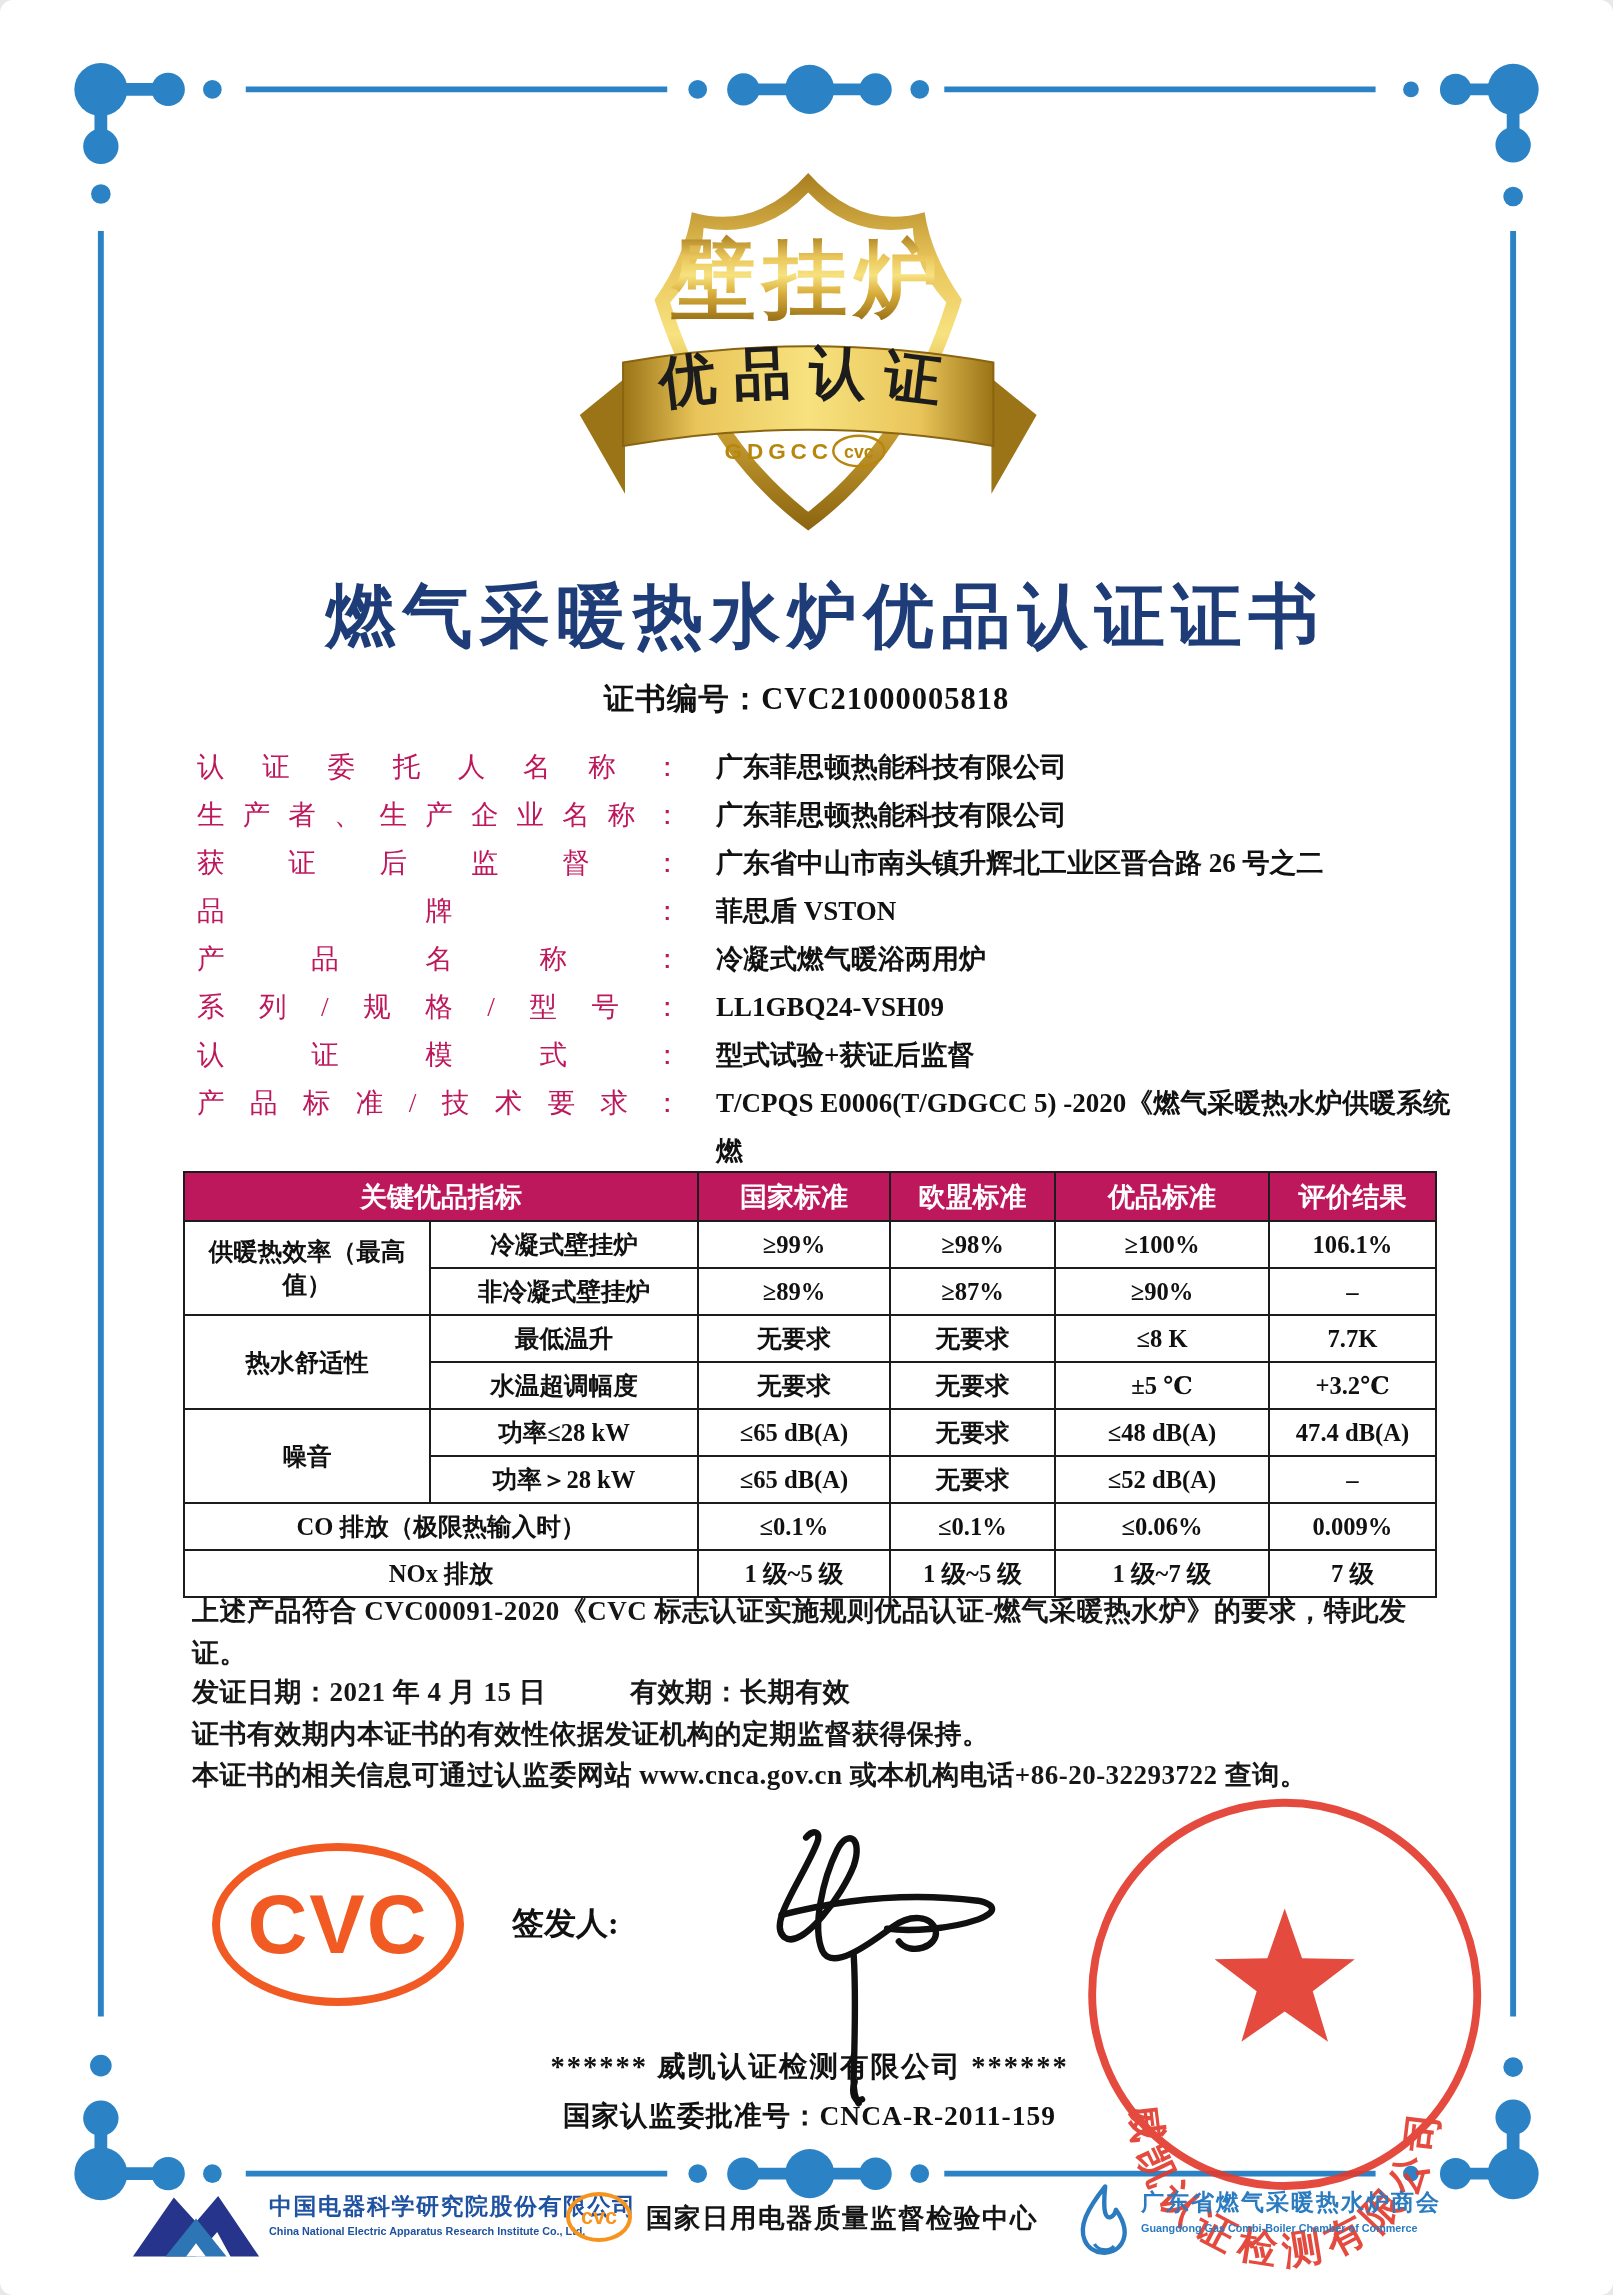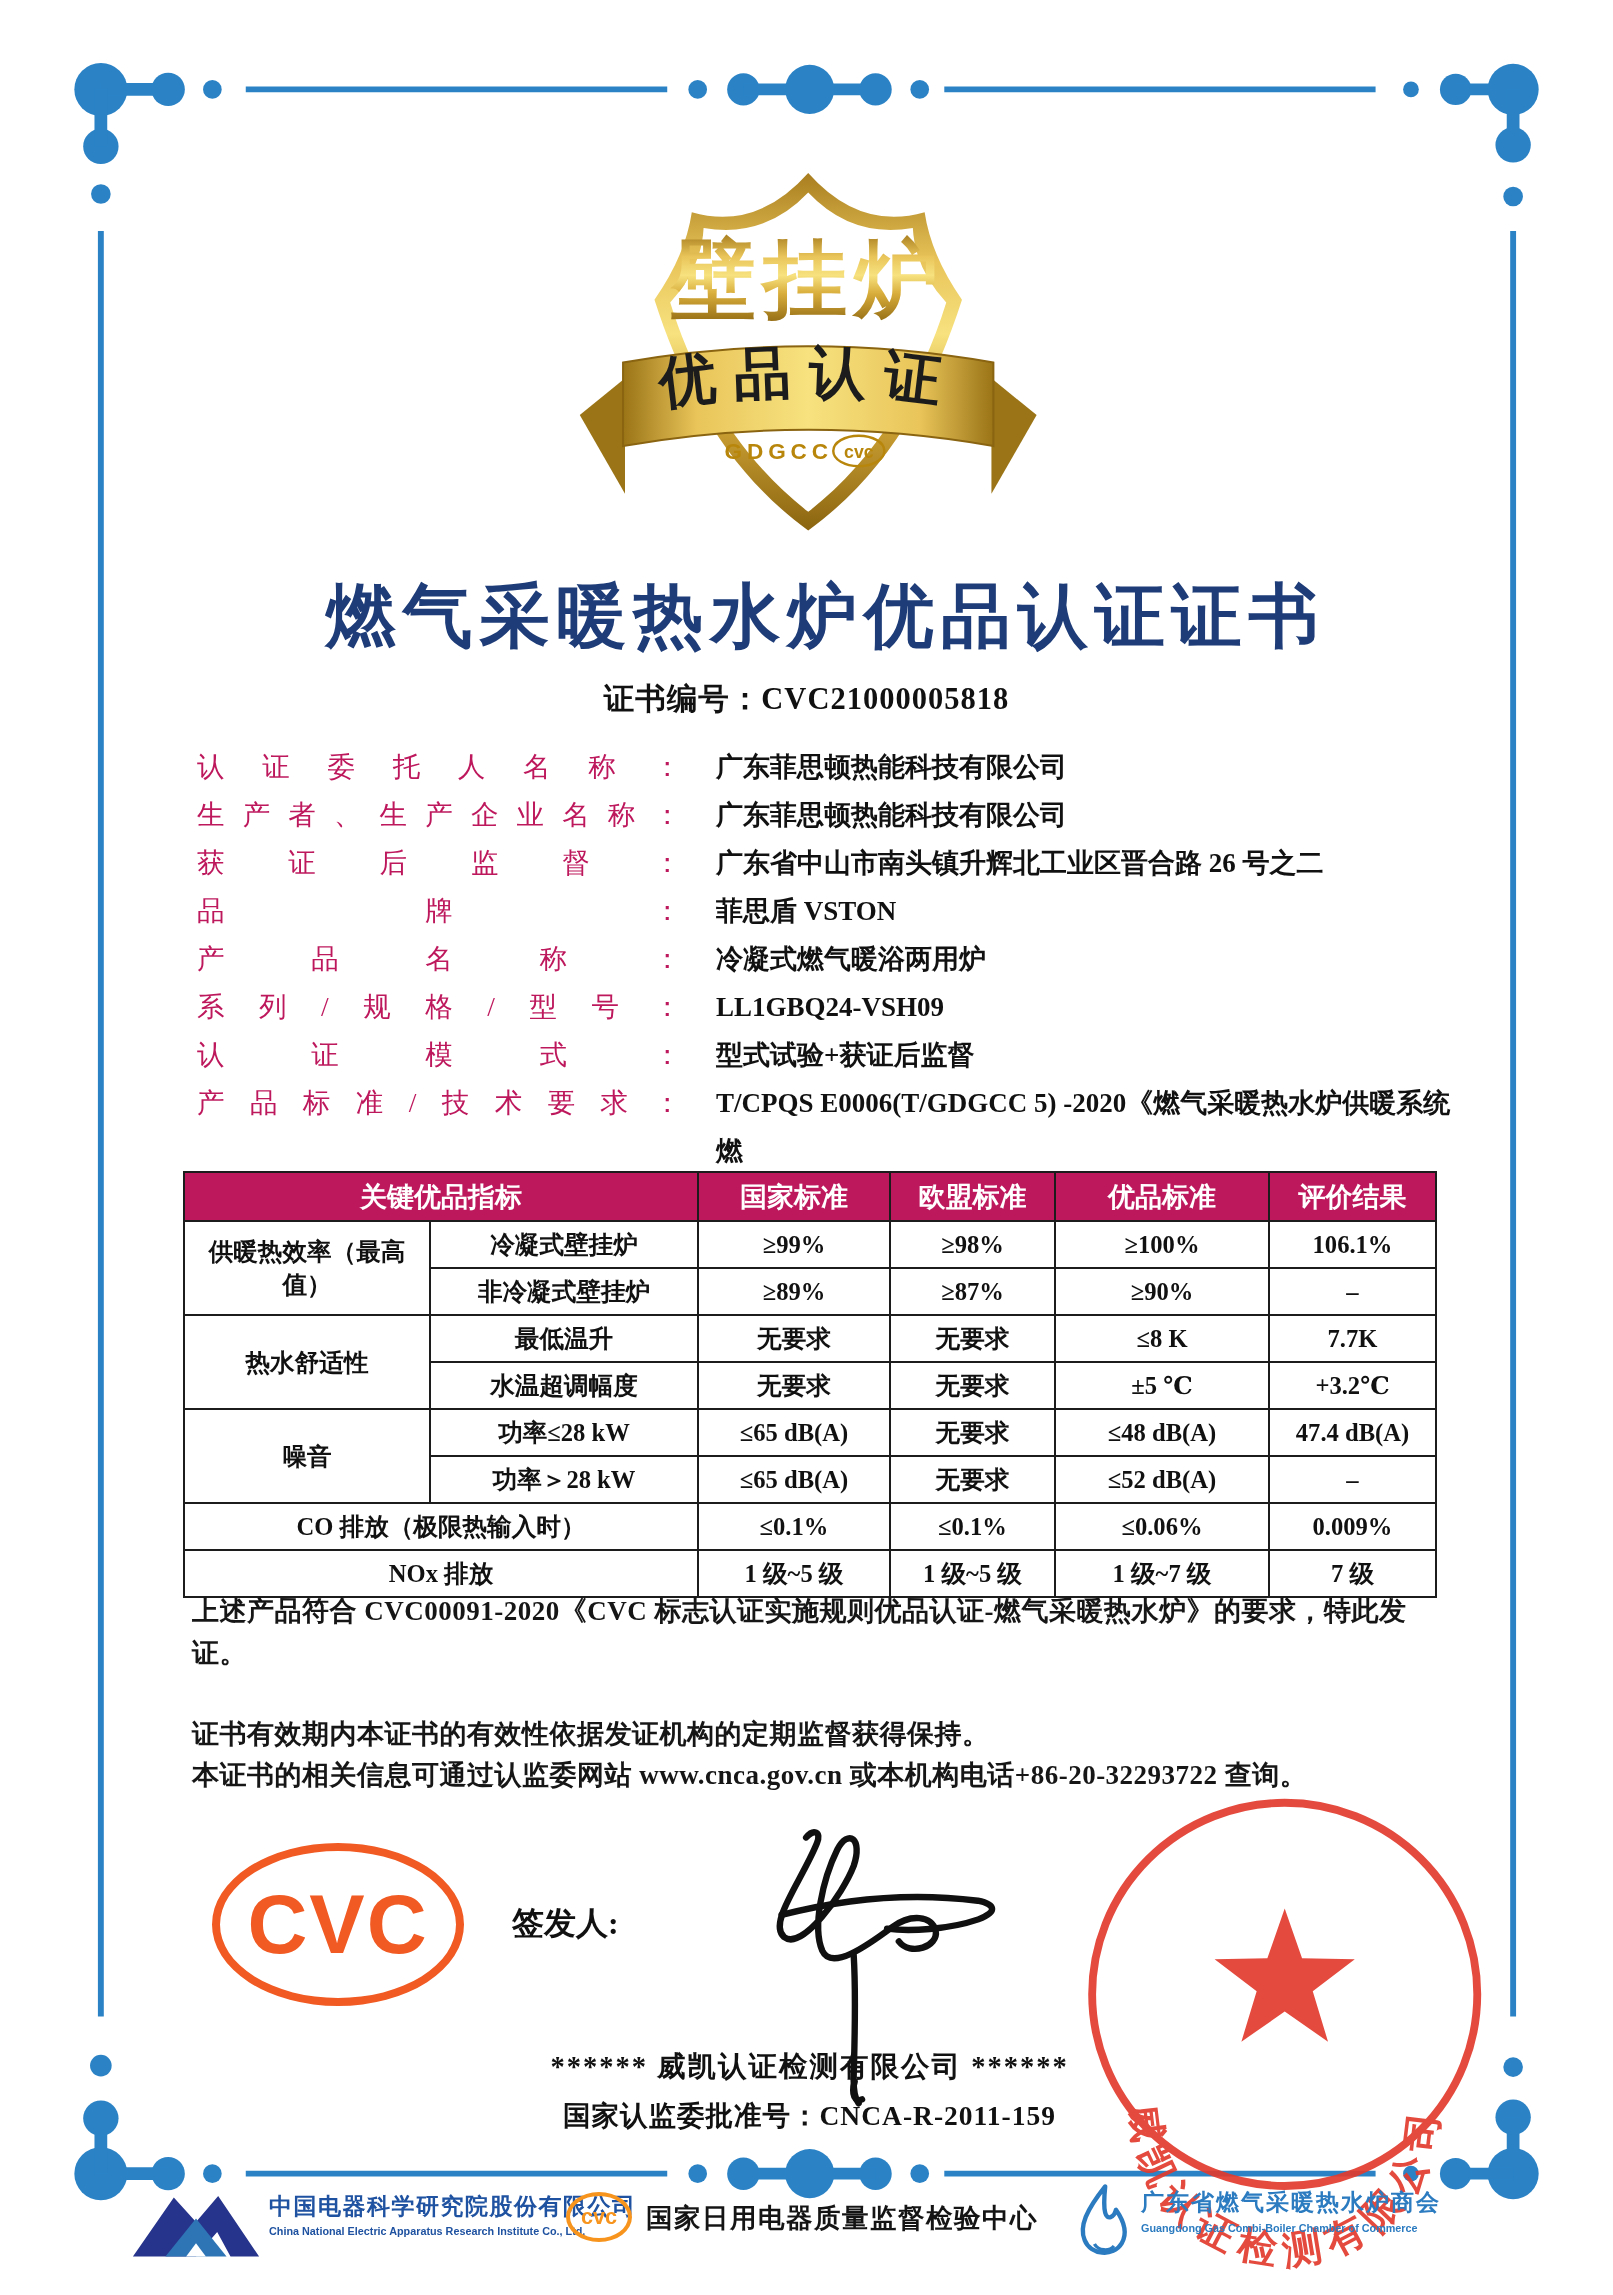--- a/index.html
+++ b/index.html
@@ -1,18 +1,18 @@
 <!DOCTYPE html>
 <html style="font-size:7.9px"><head>
 <meta charset="utf-8">
 <style>
   html,body{margin:0;padding:0;background:#e8e8e8;}
   .page{
     position:relative;width:1613px;height:2295px;background:#ffffff;
-    font-family:"Liberation Serif","DejaVu Serif",serif;color:#161616;overflow:hidden;
+    font-family:"Liberation Serif","DejaVu Serif",serif;color:#161616;overflow:hidden;border-radius:13px;
   }
   svg{position:absolute;left:0;top:0;}
   .title{
     position:absolute;left:0;top:570px;width:100%;text-align:center;
     font-size:70px;font-weight:900;color:#1d3c78;letter-spacing:6.9px;padding-left:19px;
   }
   .cert-no{
     position:absolute;left:0;top:679px;width:100%;text-align:center;
     font-size:30.5px;font-weight:700;color:#111;letter-spacing:1px;
   }
@@ -277,20 +277,24 @@
       <td>1 级~5 级</td>
       <td>1 级~5 级</td>
       <td>1 级~7 级</td>
       <td>7 级</td>
     </tr>
   </tbody>
     </table>
 
   <div class="stmt" style="top:1593px">上述产品符合 CVC00091-2020《CVC 标志认证实施规则优品认证-燃气采暖热水炉》的要求，特此发</div>
   <div class="stmt" style="top:1635px">证。</div>
+  <div class="stmt bold issue-row" style="top:1674px">
+    <span>发证日期：2021 年 4 月 15 日</span>
+    <span>有效期：长期有效</span>
+  </div>
   <div class="stmt" style="top:1716px">证书有效期内本证书的有效性依据发证机构的定期监督获得保持。</div>
   <div class="stmt" style="top:1757px">本证书的相关信息可通过认监委网站 www.cnca.gov.cn 或本机构电话+86-20-32293722 查询。</div>
 
   <div class="cvc-big">
     <span>CVC</span>
   </div>
 
   <div class="issuer-label">签发人:</div>
 
   <svg style="left:634px;top:1808px" width="408" height="314" viewBox="0 0 830 640">

